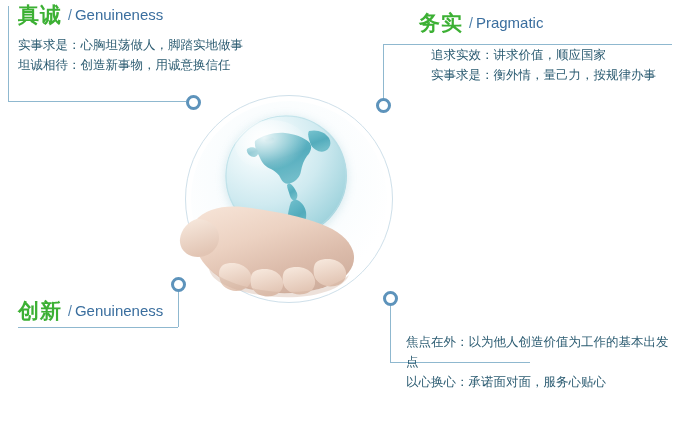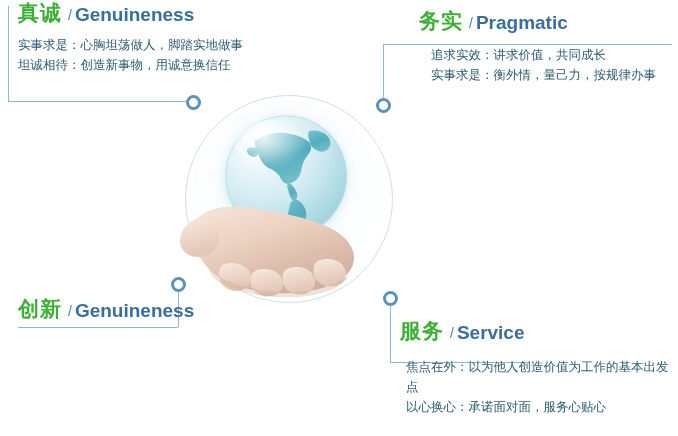--- a/index.html
+++ b/index.html
@@ -84,36 +84,36 @@
   .line-v { width: 1px; }
 
   
   .block { position: absolute; }
   .heading {
     white-space: nowrap;
     line-height: 1;
     margin-bottom: 4px;
   }
   .heading .cn {
-    font-family: Liberation Mono, monospace;
+    font-family: Liberation Sans, sans-serif;
     font-size: 21px;
     font-weight: bold;
     color: #3cb034;
     letter-spacing: 1px;
     vertical-align: middle;
   }
   .heading .sep {
     font-size: 14px;
     color: #4d7fab;
     margin: 0 3px 0 6px;
     vertical-align: middle;
   }
   .heading .en {
-    font-size: 19px;
-    font-weight: bold;
+    font-size: 15px;
+    font-weight: normal;
     color: #3a6e9e;
     vertical-align: middle;
   }
   .body-line {
     font-family: "DejaVu Sans", "Liberation Sans", sans-serif;
     font-size: 12.5px;
     color: #2c5c72;
     line-height: 20px;
     white-space: nowrap;
   }
@@ -227,36 +227,33 @@
       <div class="body-line">实事求是：心胸坦荡做人，脚踏实地做事</div>
       <div class="body-line">坦诚相待：创造新事物，用诚意换信任</div>
     </div>
   </div>
 
   <div class="block blk-pragmatic">
     <div class="heading">
       <span class="cn">务实</span><span class="sep">/</span><span class="en">Pragmatic</span>
     </div>
     <div class="body-wrap">
-      <div class="body-line">追求实效：讲求价值，共同成长</div>
+      <div class="body-line">追求实效：讲求价值，顺应国家</div>
       <div class="body-line">实事求是：衡外情，量己力，按规律办事</div>
     </div>
   </div>
 
   <div class="block blk-innovation">
     <div class="heading">
       <span class="cn">创新</span><span class="sep">/</span><span class="en">Genuineness</span>
     </div>
     <div class="body-wrap">
     </div>
   </div>
 
   <div class="block blk-service">
-    <div class="heading">
-      <span class="cn">服务</span><span class="sep">/</span><span class="en">Service</span>
-    </div>
     <div class="body-wrap">
       <div class="body-line wrap">焦点在外：以为他人创造价值为工作的基本出发点</div>
       <div class="body-line wrap">以心换心：承诺面对面，服务心贴心</div>
     </div>
   </div>
 
 </div>
 
 </body></html>

